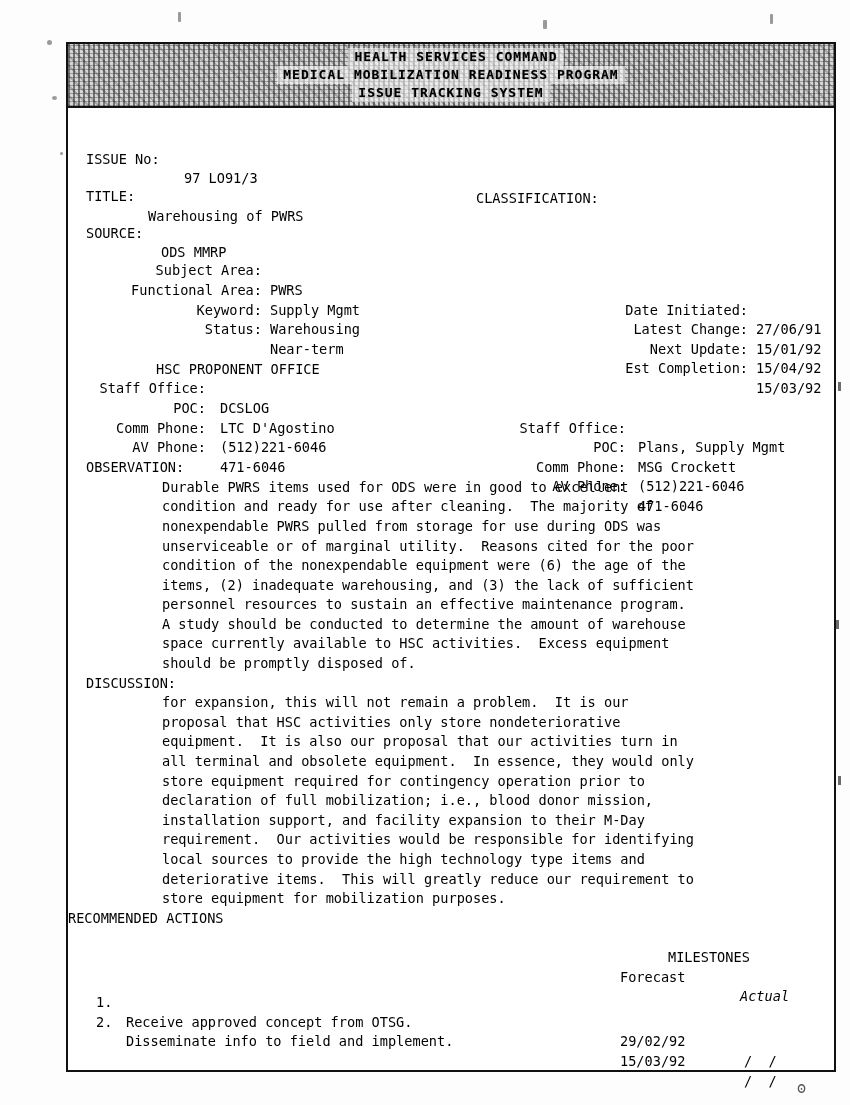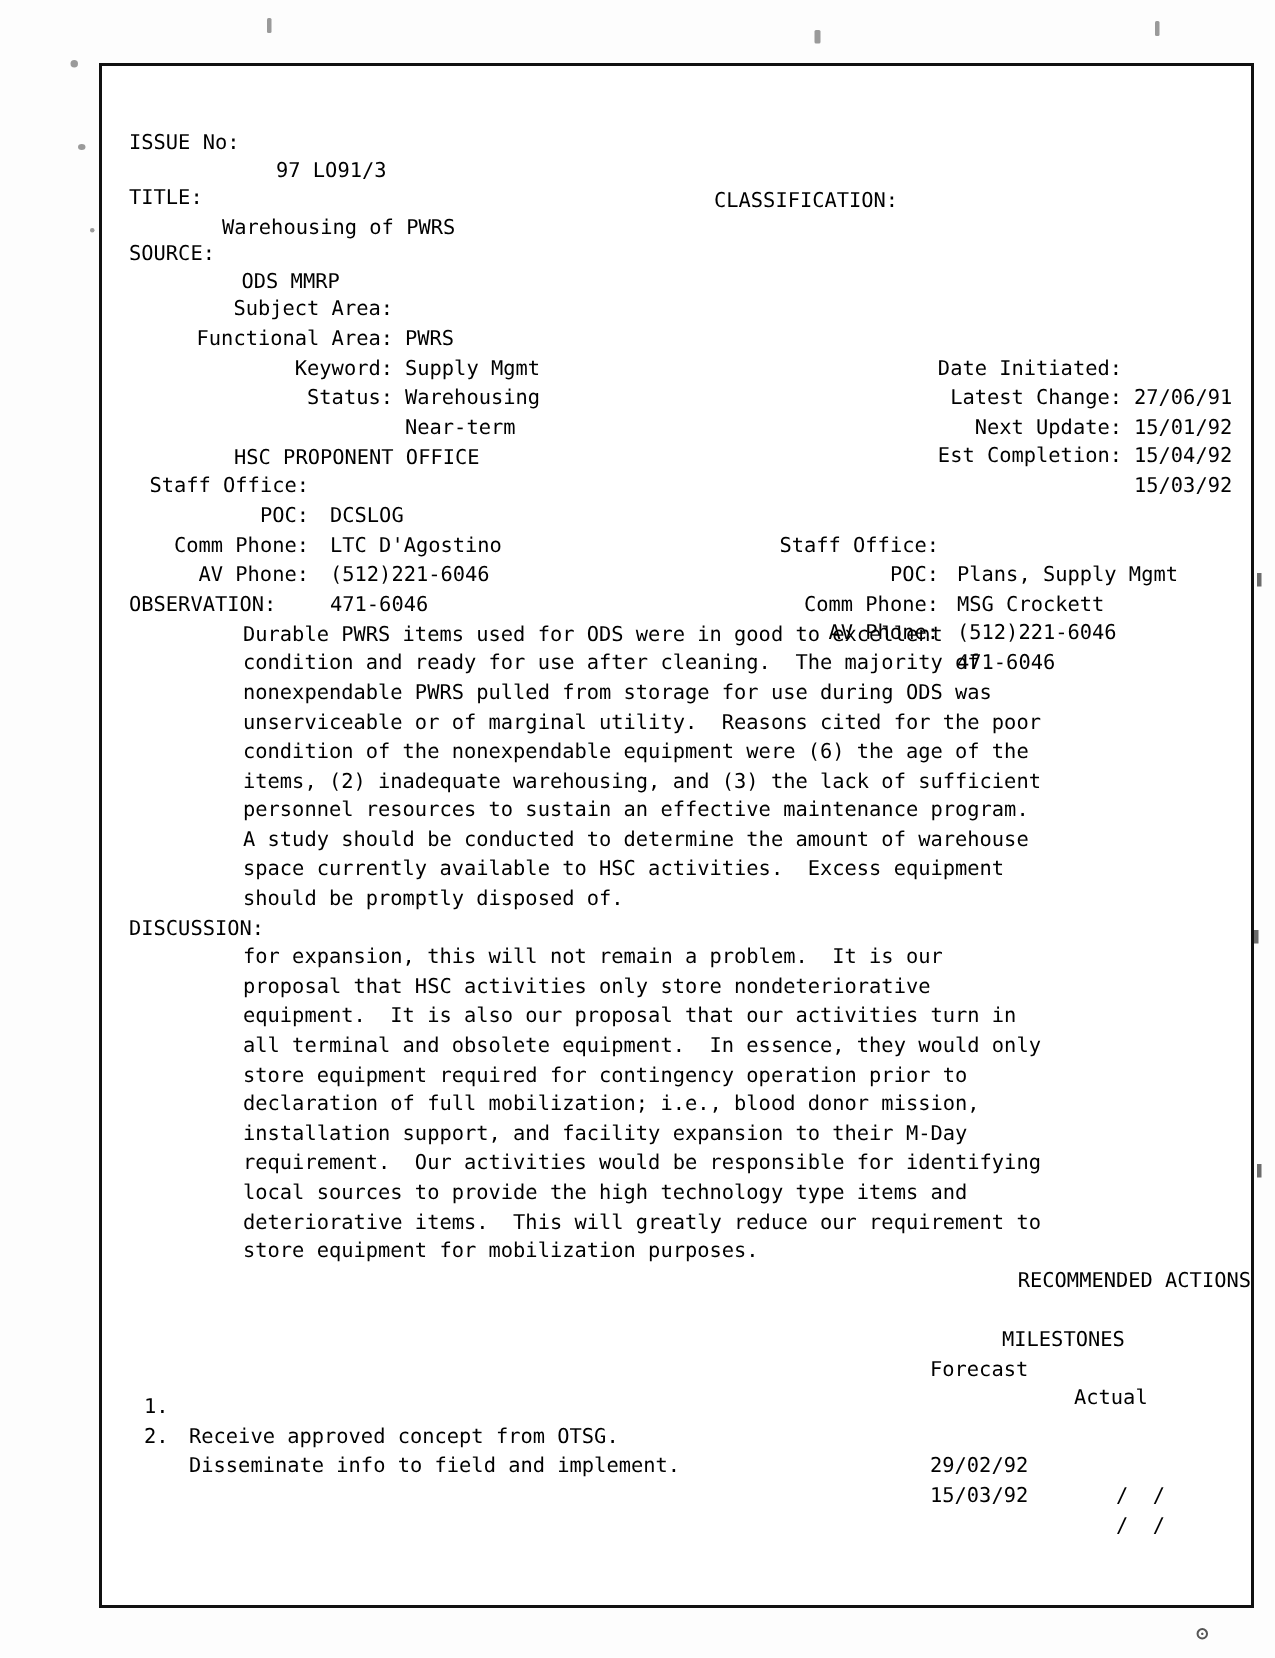--- a/index.html
+++ b/index.html
@@ -94,21 +94,21 @@
   }
 
   .abs { position: absolute; white-space: pre; }
 
   
   .lbl-right { text-align: right; }
 
   .section-label { padding-left: 18px; }
   .para { padding-left: 94px; white-space: pre; }
 
-  .center { text-align: right; }
+  .center { text-align: left; }
 
   .small-note {
     position: absolute;
     right: 44px;
     bottom: 8px;
     font-size: 15px;
     color: #555;
     font-family: "DejaVu Sans Mono", monospace;
   }
 
@@ -127,20 +127,28 @@
   <span class="speck" style="left:770px;top:14px;width:3px;height:10px;border-radius:1px;"></span>
   <span class="speck" style="left:47px;top:40px;width:5px;height:5px;"></span>
   <span class="speck" style="left:52px;top:96px;width:5px;height:4px;"></span>
   <span class="speck" style="left:60px;top:152px;width:3px;height:3px;"></span>
   <span class="edge-mark" style="left:838px;top:382px;width:3px;height:9px;"></span>
   <span class="edge-mark" style="left:836px;top:620px;width:3px;height:9px;"></span>
   <span class="edge-mark" style="left:838px;top:776px;width:3px;height:9px;"></span>
 
   <div class="doc-frame">
 
+    <div class="header-band">
+      <div class="header-noise"></div>
+      <div class="header-lines">
+        <div class="hl1">HEALTH SERVICES COMMAND</div><br>
+        <div class="hl2">MEDICAL MOBILIZATION READINESS PROGRAM</div><br>
+        <div class="hl3">ISSUE TRACKING SYSTEM</div>
+      </div>
+    </div>
 
     <div class="body-area">
 
       <div class="row" style="height:19.6px; margin-top:8px;">
         <span class="abs" style="left:18px;">ISSUE No:</span>
         <span class="abs" style="left:116px;">97 LO91/3</span>
         <span class="abs" style="left:408px;">CLASSIFICATION:</span>
         <span class="abs" style="left:560px;"></span>
       </div>
 
@@ -233,21 +241,21 @@
       <div class="para">deteriorative items.  This will greatly reduce our requirement to</div>
       <div class="para">store equipment for mobilization purposes.</div>
 
       <div class="row center" style="height:19.6px;">RECOMMENDED ACTIONS</div>
 
       <div class="row" style="height:19.6px;">
         <span class="abs" style="left:600px;">MILESTONES</span>
       </div>
       <div class="row" style="height:19.6px;">
         <span class="abs" style="left:552px;">Forecast</span>
-        <span class="abs" style="left:648px;">Actual</span>
+        <span class="abs" style="left:672px;font-style:italic;">Actual</span>
       </div>
 
       <div class="row" style="height:19.6px; margin-top:6px;">
         <span class="abs" style="left:28px;">1.</span>
         <span class="abs" style="left:58px;">Receive approved concept from OTSG.</span>
         <span class="abs" style="left:552px;">29/02/92</span>
         <span class="abs" style="left:676px;">/  /</span>
       </div>
       <div class="row" style="height:19.6px;">
         <span class="abs" style="left:28px;">2.</span>

